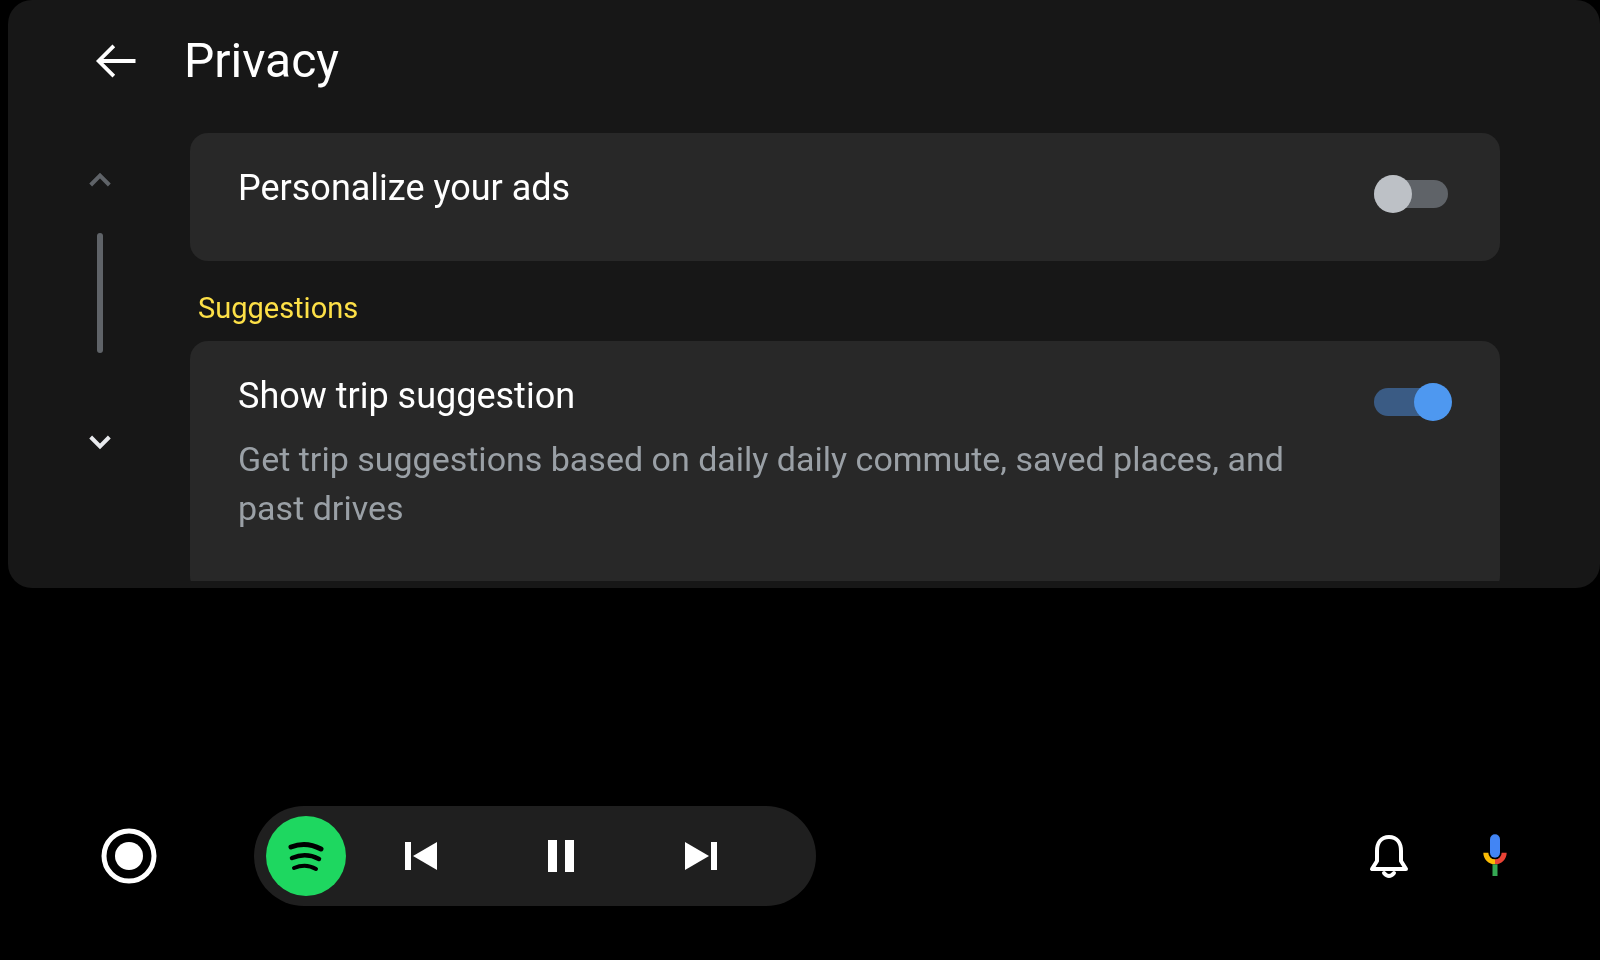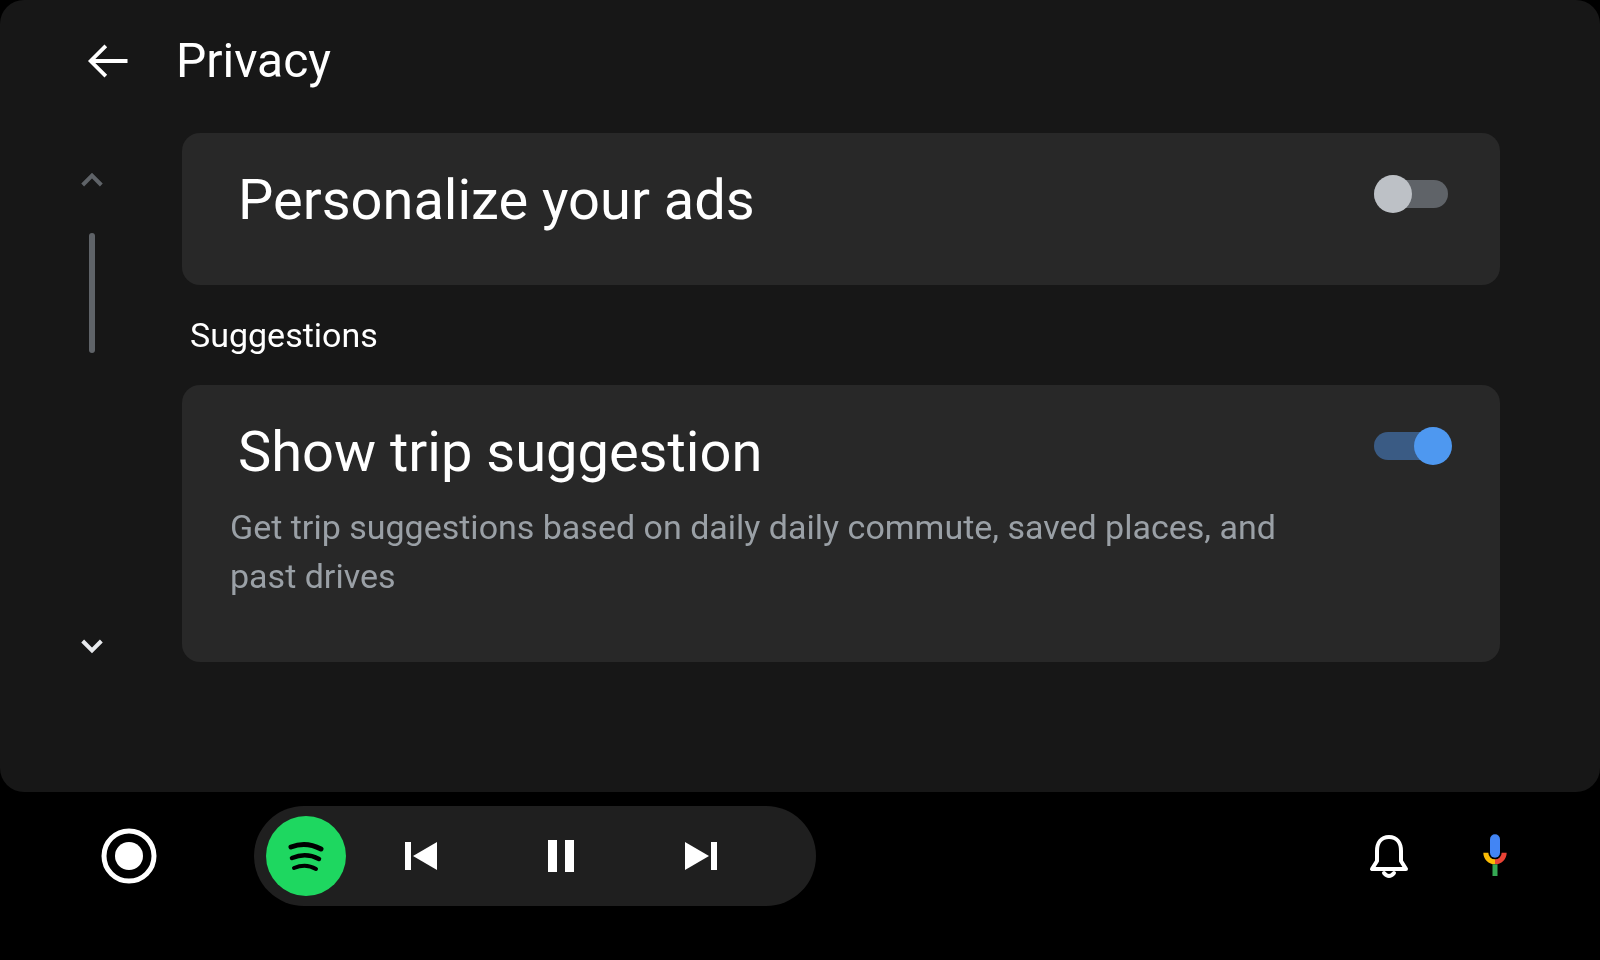--- a/index.html
+++ b/index.html
@@ -11,22 +11,22 @@
     overflow: hidden;
     position: relative;
   }
   .device {
     position: absolute;
     top: 0; left: 0; right: 0; bottom: 0;
     background: #000;
   }
   .screen {
     position: absolute;
-    top: 0; left: 0; right: 0;
-    height: 792px;
+    top: 0; left: 8px; right: 0;
+    height: 588px;
     background: #171717;
     border-radius: 24px;
     overflow: hidden;
   }
   .header {
     display: flex;
     align-items: center;
     padding: 32px 48px 24px 80px;
     gap: 40px;
   }
@@ -83,25 +83,24 @@
     margin-bottom: 30px;
   }
   .card-row {
     display: flex;
     align-items: flex-start;
     justify-content: space-between;
     gap: 40px;
   }
   .card-text { flex: 1; }
   .card-title {
-    font-size: 56px;
+    font-size: 36px;
     font-weight: 400;
     color: #fff;
     margin-bottom: 18px;
-    margin-left: 8px;
   }
   .card-desc {
     font-size: 34px;
     line-height: 1.45;
     color: #9aa0a6;
     font-weight: 400;
   }
   .toggle {
     position: relative;
     width: 78px;
@@ -120,23 +119,23 @@
     position: absolute;
     width: 38px; height: 38px;
     border-radius: 50%;
     top: 2px;
   }
   .toggle.off .track { background: #5f6368; }
   .toggle.off .thumb { background: #bdc1c6; left: 0; }
   .toggle.on .track { background: #3a5b84; }
   .toggle.on .thumb { background: #4e98f0; right: 0; }
   .section-label {
-    font-size: 34px;
-    color: #ffffff;
-    margin: 0 0 30px 8px;
+    font-size: 29px;
+    color: #fde047;
+    margin: 0 0 16px 8px;
   }
   .card.cut { padding-bottom: 60px; }
 
   
   .navbar {
     position: absolute;
     left: 0; right: 0; bottom: 40px;
     height: 128px;
     background: #000;
     display: flex;

